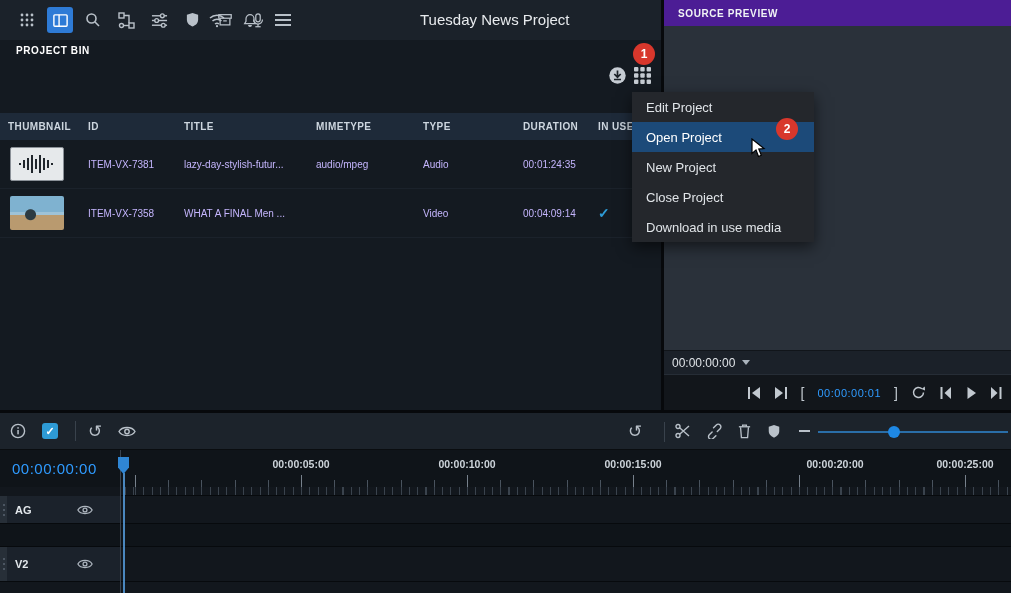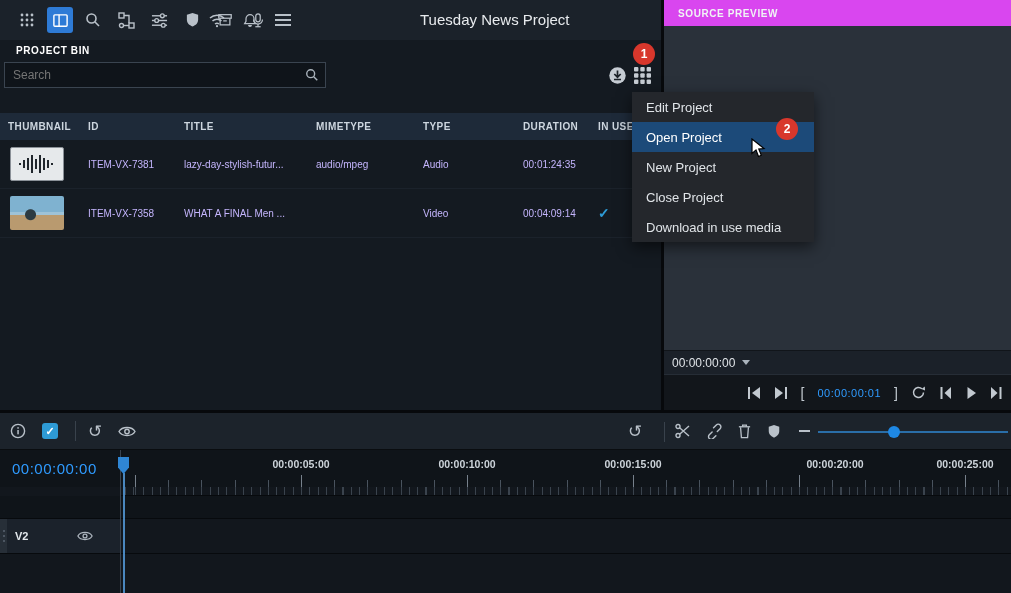--- a/index.html
+++ b/index.html
@@ -33,21 +33,21 @@
   .tbody-row { height:49px; border-bottom:1px solid #1b222b; }
   .tbody-row .cell { font-size:10px; color:#c4b5fd; padding-left:8px; white-space:nowrap; overflow:hidden; text-overflow:ellipsis; }
   .thumb-audio { width:54px; height:34px; margin-left:10px; background:#e6e9eb; border:1px solid #8a9097; border-radius:2px; display:flex; align-items:center; justify-content:center; }
   .thumb-video { width:54px; height:34px; margin-left:10px; border-radius:2px;
      background-image: radial-gradient(circle at 38% 55%, #2d3b42 0 5px, transparent 6px),
                        linear-gradient(#7fb2d0 0 46%, #9ec3d8 46% 55%, #b99a6f 55% 100%); }
   .inuse-check { color:#2e9bd6; font-size:14px; font-weight:700; padding-left:8px; }
 
   
   .right-panel { position:absolute; left:664px; top:0; width:347px; height:410px; background:#293039; display:flex; flex-direction:column; }
-  .sp-header { height:26px; background:#d946ef; display:flex; align-items:center; padding-left:14px; font-size:10px; font-weight:700; letter-spacing:.6px; color:#f0f3f5; }
+  .sp-header { height:26px; background:#4c1d95; display:flex; align-items:center; padding-left:14px; font-size:10px; font-weight:700; letter-spacing:.6px; color:#f0f3f5; }
   .sp-viewport { flex:1; background:#2a313a; }
   .sp-tc-row { height:24px; background:#1b2129; display:flex; align-items:center; padding-left:8px; font-size:12px; color:#dfe3e7; border-top:1px solid #11151a; }
   .caret-down { width:0; height:0; border-left:4px solid transparent; border-right:4px solid transparent; border-top:5px solid #aab3bc; margin-left:7px; }
   .sp-transport { height:36px; background:#12161b; display:flex; align-items:center; justify-content:flex-end; gap:13px; padding-right:8px; color:#c2c9d0; border-top:1px solid #262d36; }
   .sp-transport .tbtn { display:flex; align-items:center; cursor:pointer; }
   .bracket { font-size:14px; color:#c2c9d0; }
   .tc-blue { color:#2f9bff; font-size:11px; letter-spacing:.5px; }
 
   
   .bottom { position:absolute; left:0; top:413px; width:1011px; height:180px; background:#12171d; }
@@ -189,29 +189,20 @@
               <rect y="6" width="16" height="2"></rect>
               <rect y="11" width="16" height="2"></rect>
             </svg>
         </div>
       </div>
     </div>
 
     <div class="bin-label">PROJECT BIN</div>
 
     <div class="search-row">
-      <div class="search-box">
-        <input type="text" placeholder="Search" style="">
-        <span class="mag">
-          <svg class="ic" width="14" height="14" viewBox="0 0 16 16" fill="none" stroke="currentColor" stroke-width="1.6">
-              <circle cx="6.5" cy="6.5" r="4.5"></circle>
-              <line x1="10" y1="10" x2="14" y2="14"></line>
-            </svg>
-        </span>
-      </div>
       <div class="bin-download">
         <svg class="ic" width="19" height="19" viewBox="0 0 19 19">
             <circle cx="9.5" cy="9.5" r="8.2" fill="#c6ccd3"></circle>
             <path d="M9.5 4.5 v6 M6.3 8 l3.2 3.2 L12.7 8 M6 13.5 h7" stroke="#1b2128" stroke-width="1.7" fill="none"></path>
           </svg>
       </div>
       <div class="bin-apps">
         <svg class="ic" width="17" height="17" viewBox="0 0 17 17" fill="currentColor">
             <rect x="0" y="0" width="4.4" height="4.4" rx="1"></rect>
             <rect x="6.3" y="0" width="4.4" height="4.4" rx="1"></rect>
@@ -387,20 +378,37 @@
         <span class="rlabel">00:00:05:00</span>
         <span class="rlabel">00:00:10:00</span>
         <span class="rlabel">00:00:15:00</span>
         <span class="rlabel">00:00:20:00</span>
         <span class="rlabel">00:00:25:00</span>
       </div>
     </div>
 
     <div class="tracks">
       <div class="tickstrip"></div>
+      <div class="track-row ag">
+        <div class="track-head">
+          <div class="track-grip">
+              <i></i>
+              <i></i>
+              <i></i>
+            </div>
+          <span class="track-name">AG</span>
+          <span class="track-eye">
+            <svg class="ic" width="16" height="12" viewBox="0 0 18 13" fill="none" stroke="currentColor" stroke-width="1.4">
+                <path d="M1 6.5 C4 1.2 14 1.2 17 6.5 C14 11.8 4 11.8 1 6.5 Z"></path>
+                <circle cx="9" cy="6.5" r="2.2"></circle>
+              </svg>
+          </span>
+        </div>
+        <div class="track-body"></div>
+      </div>
       <div class="track-gap"></div>
       <div class="track-row v2">
         <div class="track-head">
           <div class="track-grip">
               <i></i>
               <i></i>
               <i></i>
             </div>
           <span class="track-name">V2</span>
           <span class="track-eye">

